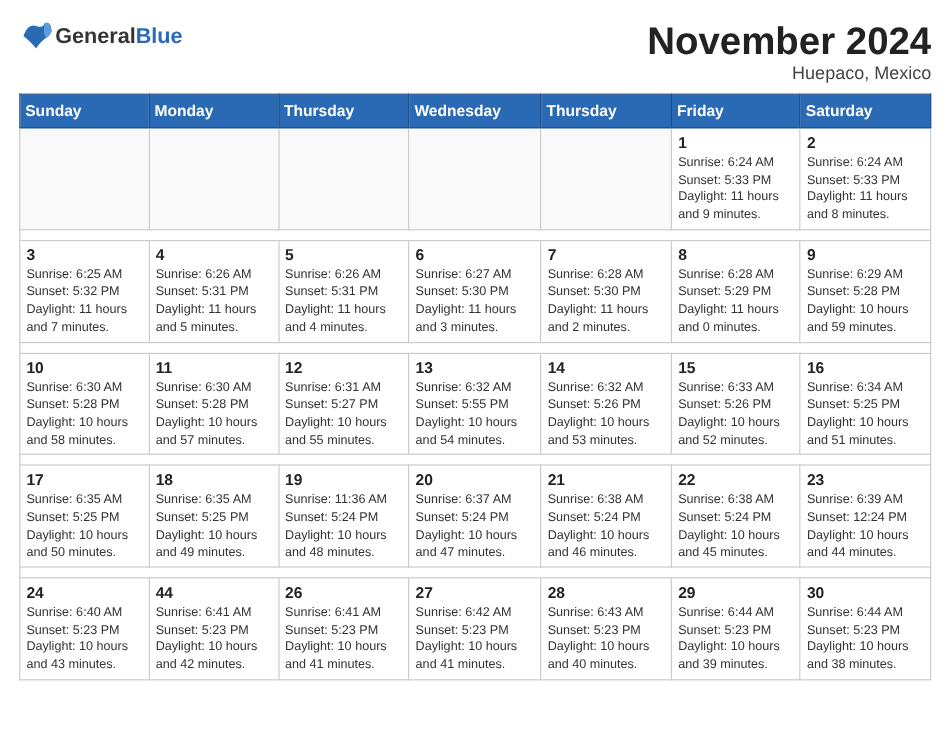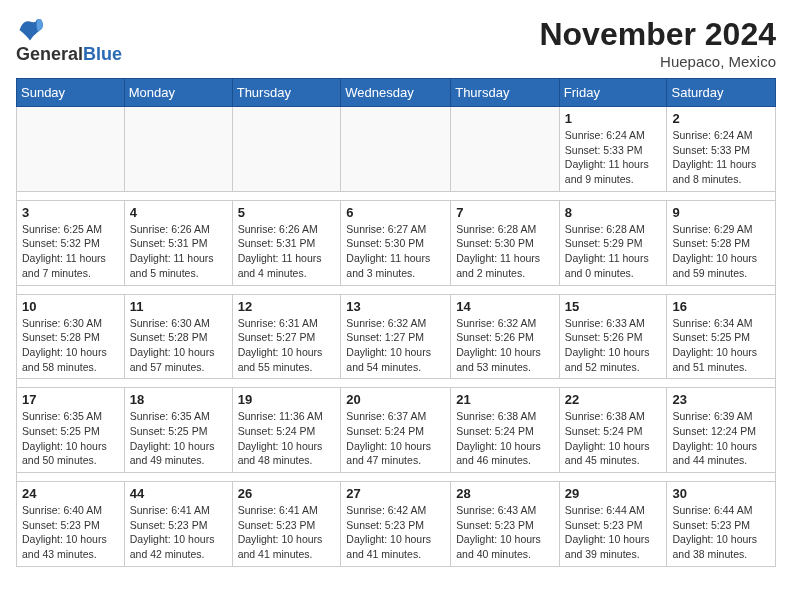--- a/index.html
+++ b/index.html
@@ -11,22 +11,21 @@
       padding: 16px;
     }
     .header-area {
       display: flex;
       justify-content: space-between;
       align-items: flex-start;
       margin-bottom: 8px;
     }
     .logo {
       display: flex;
-      align-items: flex-start;
-      flex-direction: column;
+      align-items: center;
     }
     .logo-text-general {
       font-size: 18px;
       font-weight: bold;
       color: #333;
     }
     .logo-text-blue {
       font-size: 18px;
       font-weight: bold;
       color: #2a6ab5;
@@ -52,21 +51,21 @@
     .calendar-table {
       width: 100%;
       border-collapse: collapse;
       font-size: 11px;
     }
     .calendar-table thead tr th {
       background-color: #2a6ab5;
       color: #fff;
       padding: 6px 4px;
       font-size: 13px;
-      font-weight: normal;
+      font-weight: bold;
       text-align: left;
       border: 1px solid #1a5090;
       margin-top: 30px;
     }
     .calendar-table tbody tr td {
       border: 1px solid #ccc;
       vertical-align: top;
       padding: 4px 5px;
       min-height: 70px;
       width: 113px;
@@ -208,21 +207,21 @@
         </td>
         <td>
           <span class="day-number">12</span>
           <div class="day-info">Sunrise: 6:31 AM
 Sunset: 5:27 PM
 Daylight: 10 hours and 55 minutes.</div>
         </td>
         <td>
           <span class="day-number">13</span>
           <div class="day-info">Sunrise: 6:32 AM
-Sunset: 1:27 PM
+Sunset: 5:55 PM
 Daylight: 10 hours and 54 minutes.</div>
         </td>
         <td>
           <span class="day-number">14</span>
           <div class="day-info">Sunrise: 6:32 AM
 Sunset: 5:26 PM
 Daylight: 10 hours and 53 minutes.</div>
         </td>
         <td>
           <span class="day-number">15</span>

